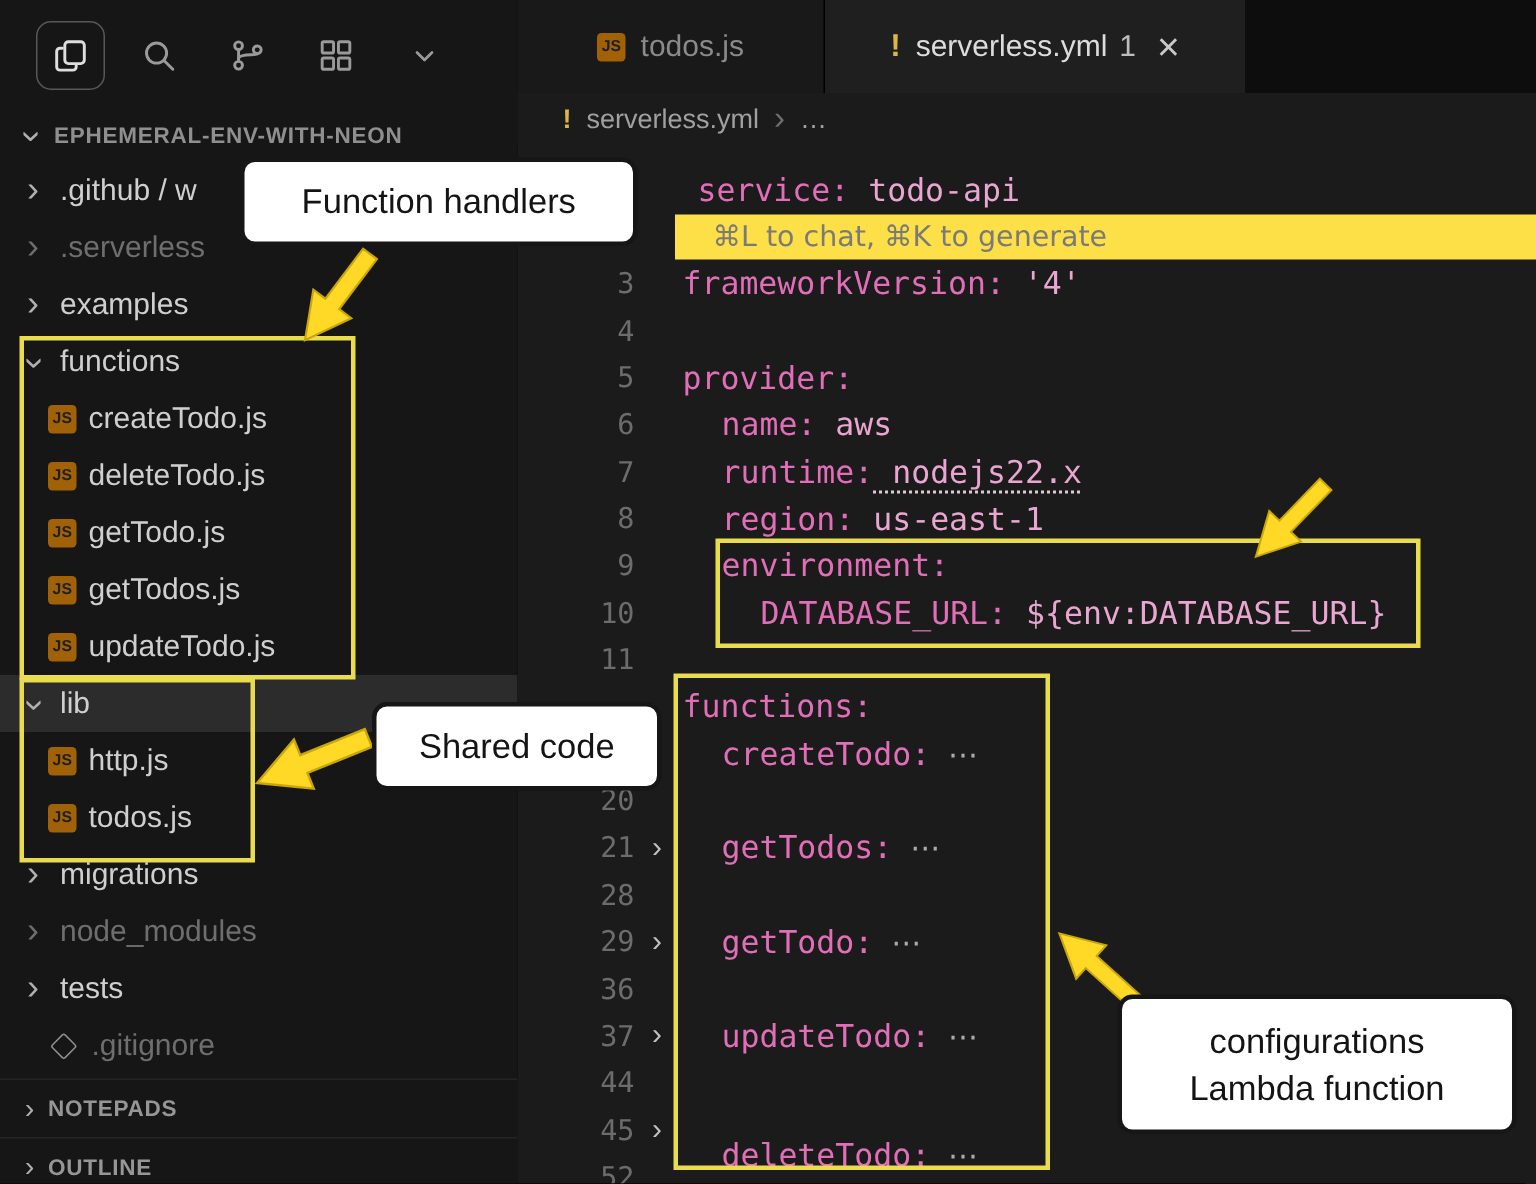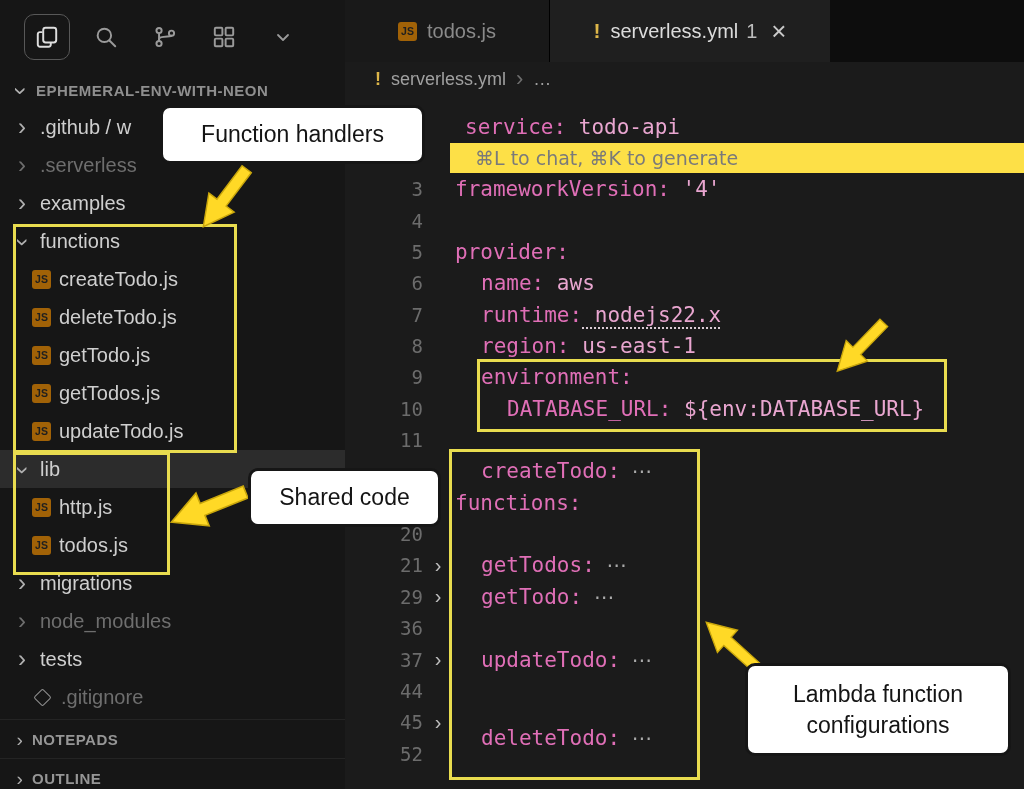--- a/index.html
+++ b/index.html
@@ -325,39 +325,45 @@
   </div>
         <div class="code-line">
     <span class="gutter">11</span>
     <span class="fold-caret"></span>
     <span class="code-text" style="padding-left: 0px;"><span class="yaml-key"></span><span class="yaml-value"></span></span>
 
   </div>
         <div class="code-line">
     <span class="gutter"></span>
     <span class="fold-caret"></span>
+    <span class="code-text" style="padding-left: 0px;"><span class="yaml-key">functions:</span><span class="yaml-value"></span></span>
+
+  </div>
+        <div class="code-line">
+    <span class="gutter"></span>
+    <span class="fold-caret"></span>
     <span class="code-text" style="padding-left: 26px;"><span class="yaml-key">createTodo:</span><span class="yaml-value"></span><span class="fold-badge">⋯</span></span>
-
-  </div>
-        <div class="code-line">
-    <span class="gutter"></span>
-    <span class="fold-caret"></span>
-    <span class="code-text" style="padding-left: 0px;"><span class="yaml-key">functions:</span><span class="yaml-value"></span></span>
 
   </div>
         <div class="code-line">
     <span class="gutter">20</span>
     <span class="fold-caret"></span>
     <span class="code-text" style="padding-left: 0px;"><span class="yaml-key"></span><span class="yaml-value"></span></span>
 
   </div>
         <div class="code-line">
     <span class="gutter">21</span>
     <span class="fold-caret">›</span>
     <span class="code-text" style="padding-left: 26px;"><span class="yaml-key">getTodos:</span><span class="yaml-value"></span><span class="fold-badge">⋯</span></span>
+
+  </div>
+        <div class="code-line">
+    <span class="gutter">28</span>
+    <span class="fold-caret"></span>
+    <span class="code-text" style="padding-left: 0px;"><span class="yaml-key"></span><span class="yaml-value"></span></span>
 
   </div>
         <div class="code-line">
     <span class="gutter">29</span>
     <span class="fold-caret">›</span>
     <span class="code-text" style="padding-left: 26px;"><span class="yaml-key">getTodo:</span><span class="yaml-value"></span><span class="fold-badge">⋯</span></span>
 
   </div>
         <div class="code-line">
     <span class="gutter">36</span>
@@ -411,17 +417,17 @@
       <polygon points="0,17 58,17 58,3 100,25 58,47 58,33 0,33"></polygon>
     </svg>
 
     <div class="callout" id="callout-1">
       <div>Function handlers</div>
     </div>
     <div class="callout" id="callout-2">
       <div>Shared code</div>
     </div>
     <div class="callout" id="callout-4">
+      <div>configurations</div>
       <div>Lambda function</div>
-      <div>configurations</div>
     </div>
   </div>
 </div>
 
 </body></html>

